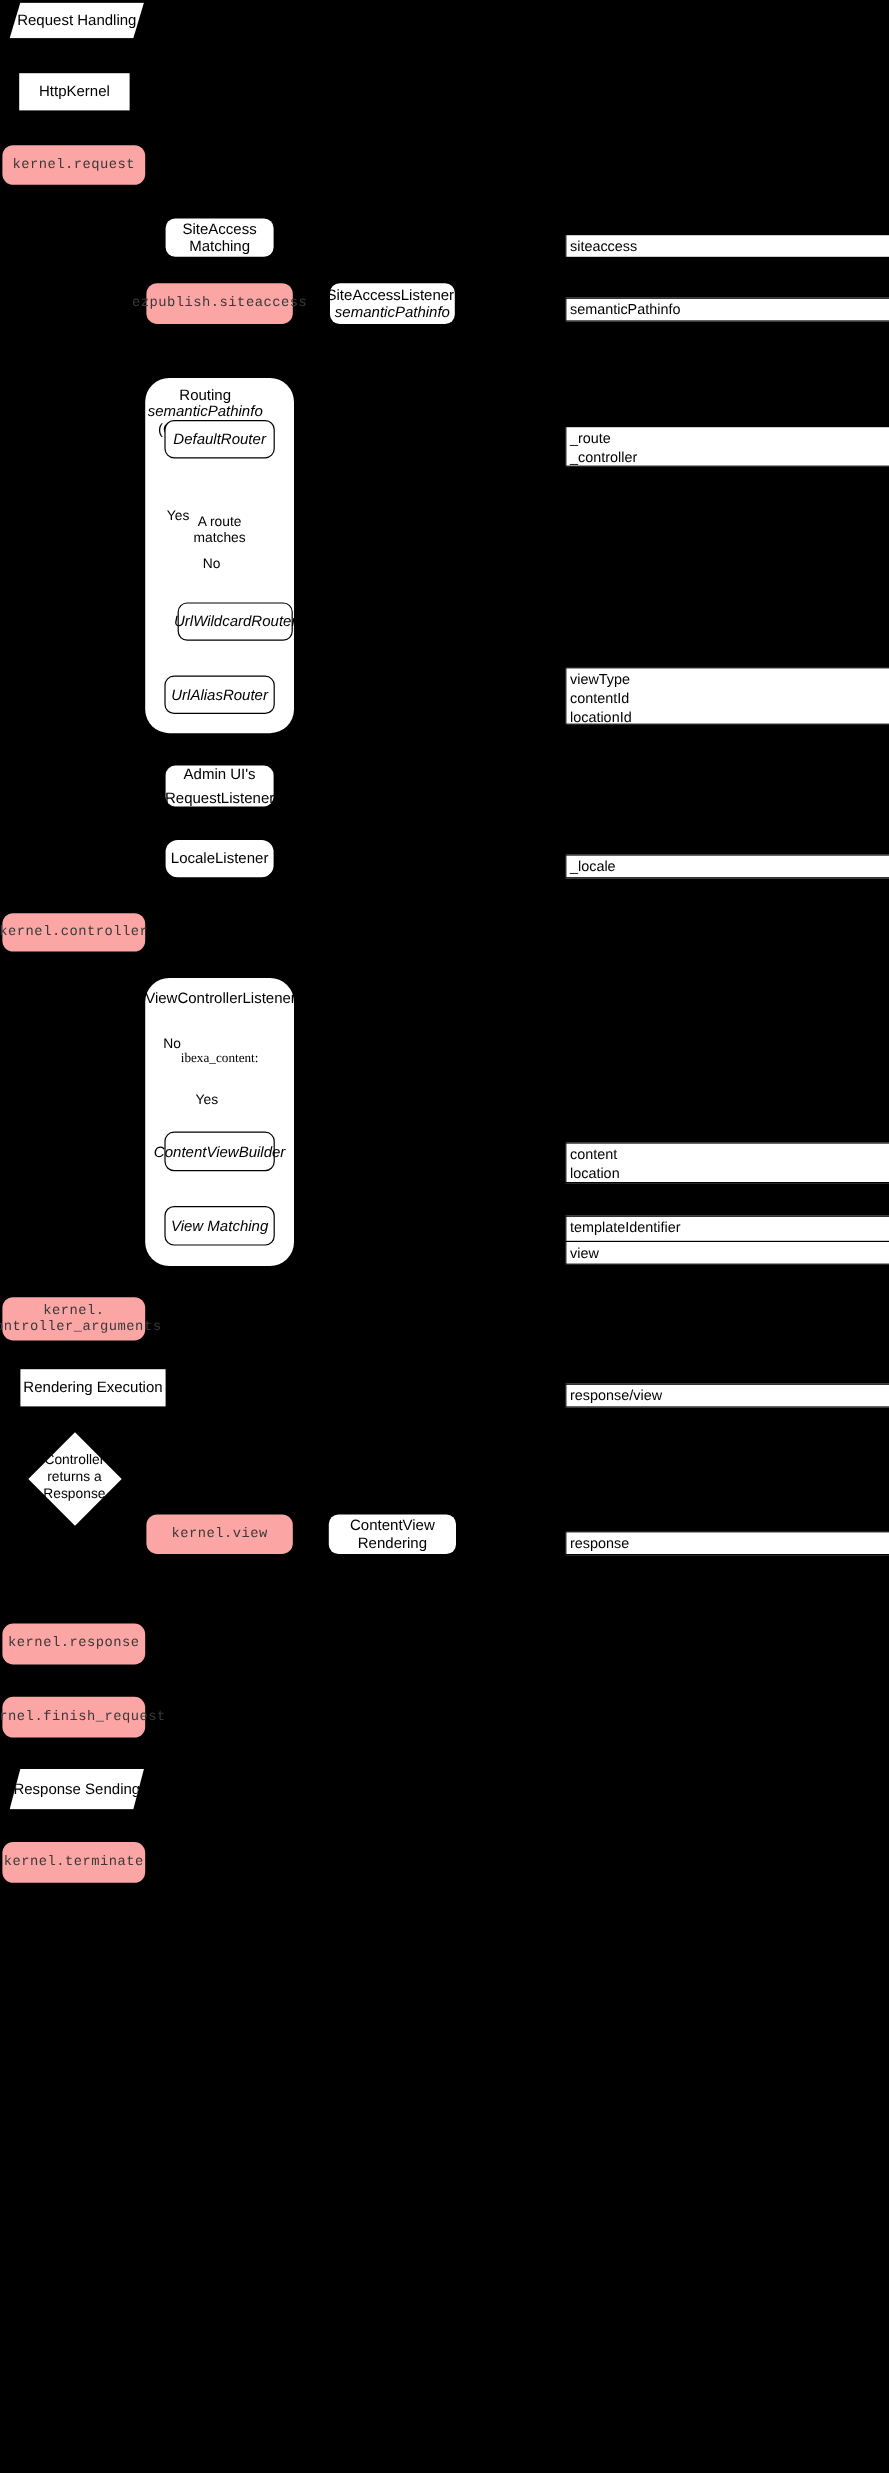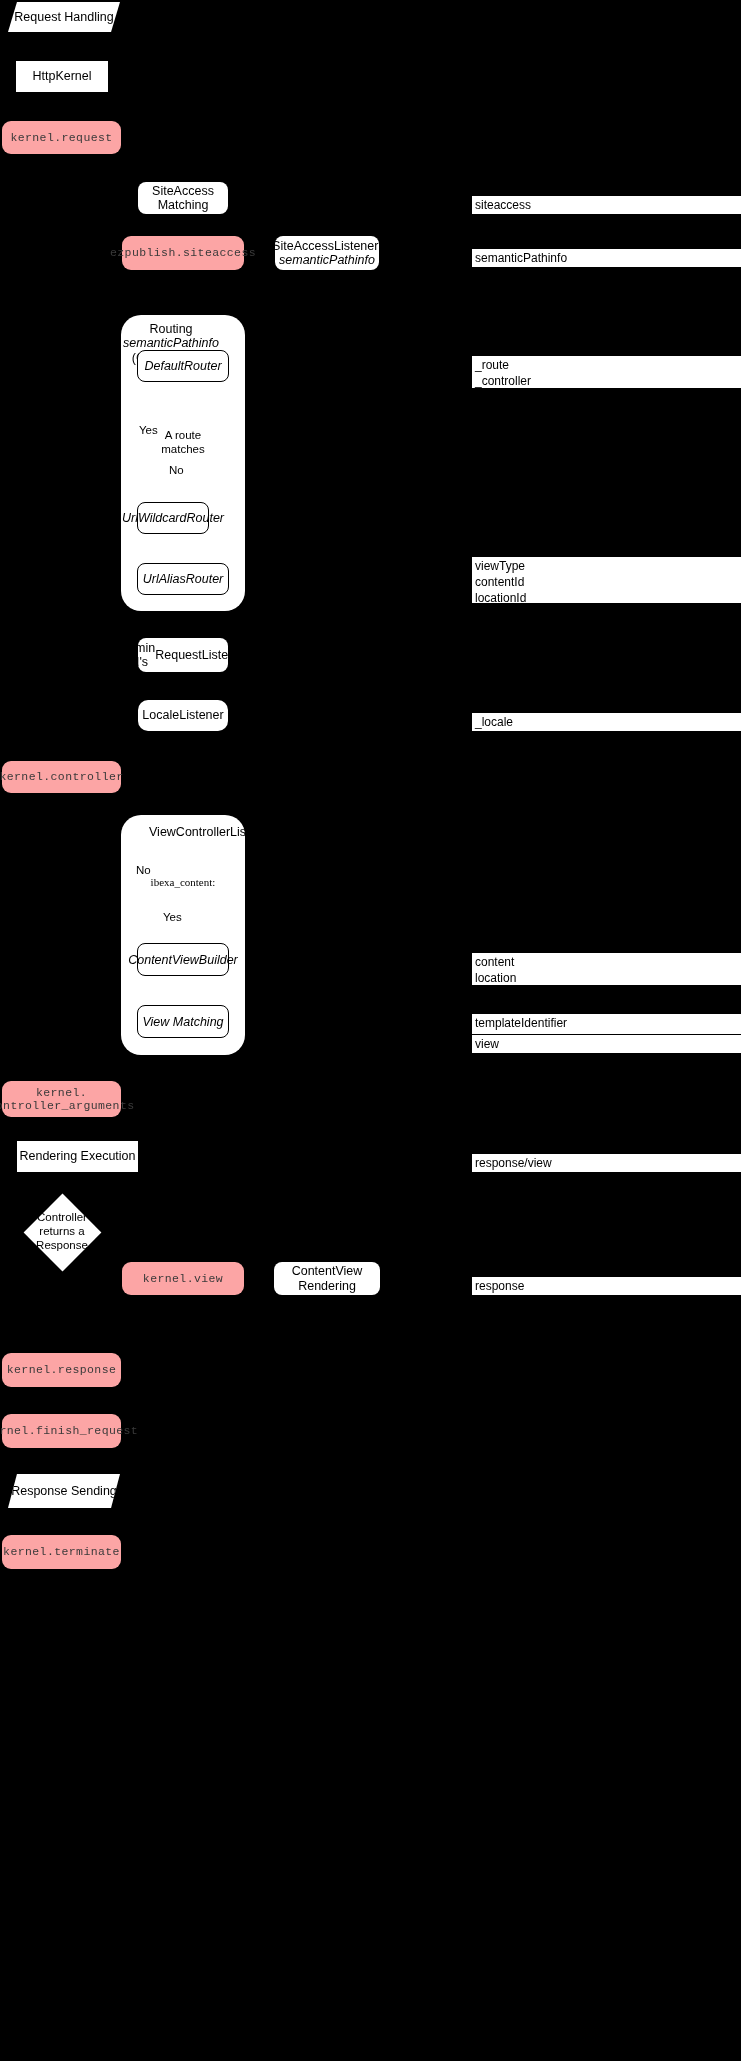--- a/index.html
+++ b/index.html
@@ -225,43 +225,43 @@
     <span>A route</span><br>
     <span>matches</span>
   </div>
   <div class="edge-label" style="left:139px; top:424px;">
     <span>Yes</span>
   </div>
   <div class="edge-label" style="left:169px; top:464px;">
     <span>No</span>
   </div>
 
-  <div class="inner-box" style="left:137px; top:502px; width:72px; height:32px;">
+  <div class="inner-box" style="left:148px; top:502px; width:96px; height:32px;">
     <span>UrlWildcardRouter</span>
   </div>
 
   <div class="inner-box" style="left:137px; top:563px; width:92px; height:32px;">
     <span>UrlAliasRouter</span>
   </div>
 
-  <div class="node rounded" style="left:138px; top:638px; width:90px; height:34px; flex-direction:row;">
+  <div class="node rounded" style="left:138px; top:638px; width:90px; height:34px; flex-direction:column;justify-content:space-between;">
     <span>Admin UI's</span>
     <span>RequestListener</span>
   </div>
 
   <div class="node rounded" style="left:138px; top:700px; width:90px; height:31px;border-radius:10px;">
     <span>LocaleListener</span>
   </div>
 
   <div class="node event" style="left:2px; top:761px; width:119px; height:32px;">
     <span>kernel.controller</span>
   </div>
 
   <div class="group" style="left:121px; top:815px; width:124px; height:240px;"></div>
-  <div class="group-title" style="left:121px; top:825px; width:124px;padding-left:28px;">
+  <div class="group-title" style="left:121px; top:825px; width:124px;">
     <span>ViewControllerListener</span>
   </div>
 
   <div class="diamond-label" style="left:141px; top:876px; width:84px; font-family:'Liberation Serif', serif; font-size:11px;">
     <span>ibexa_content:</span>
   </div>
   <div class="edge-label" style="left:136px; top:864px;">
     <span>No</span>
   </div>
   <div class="edge-label" style="left:163px; top:911px;">

